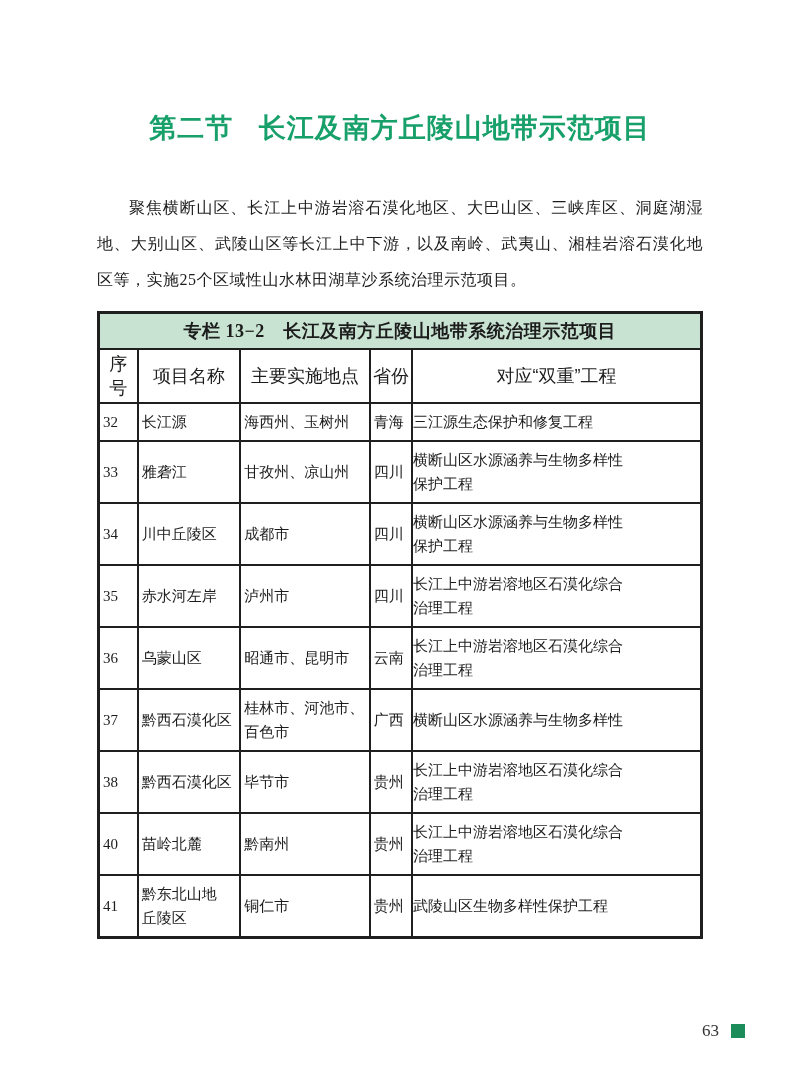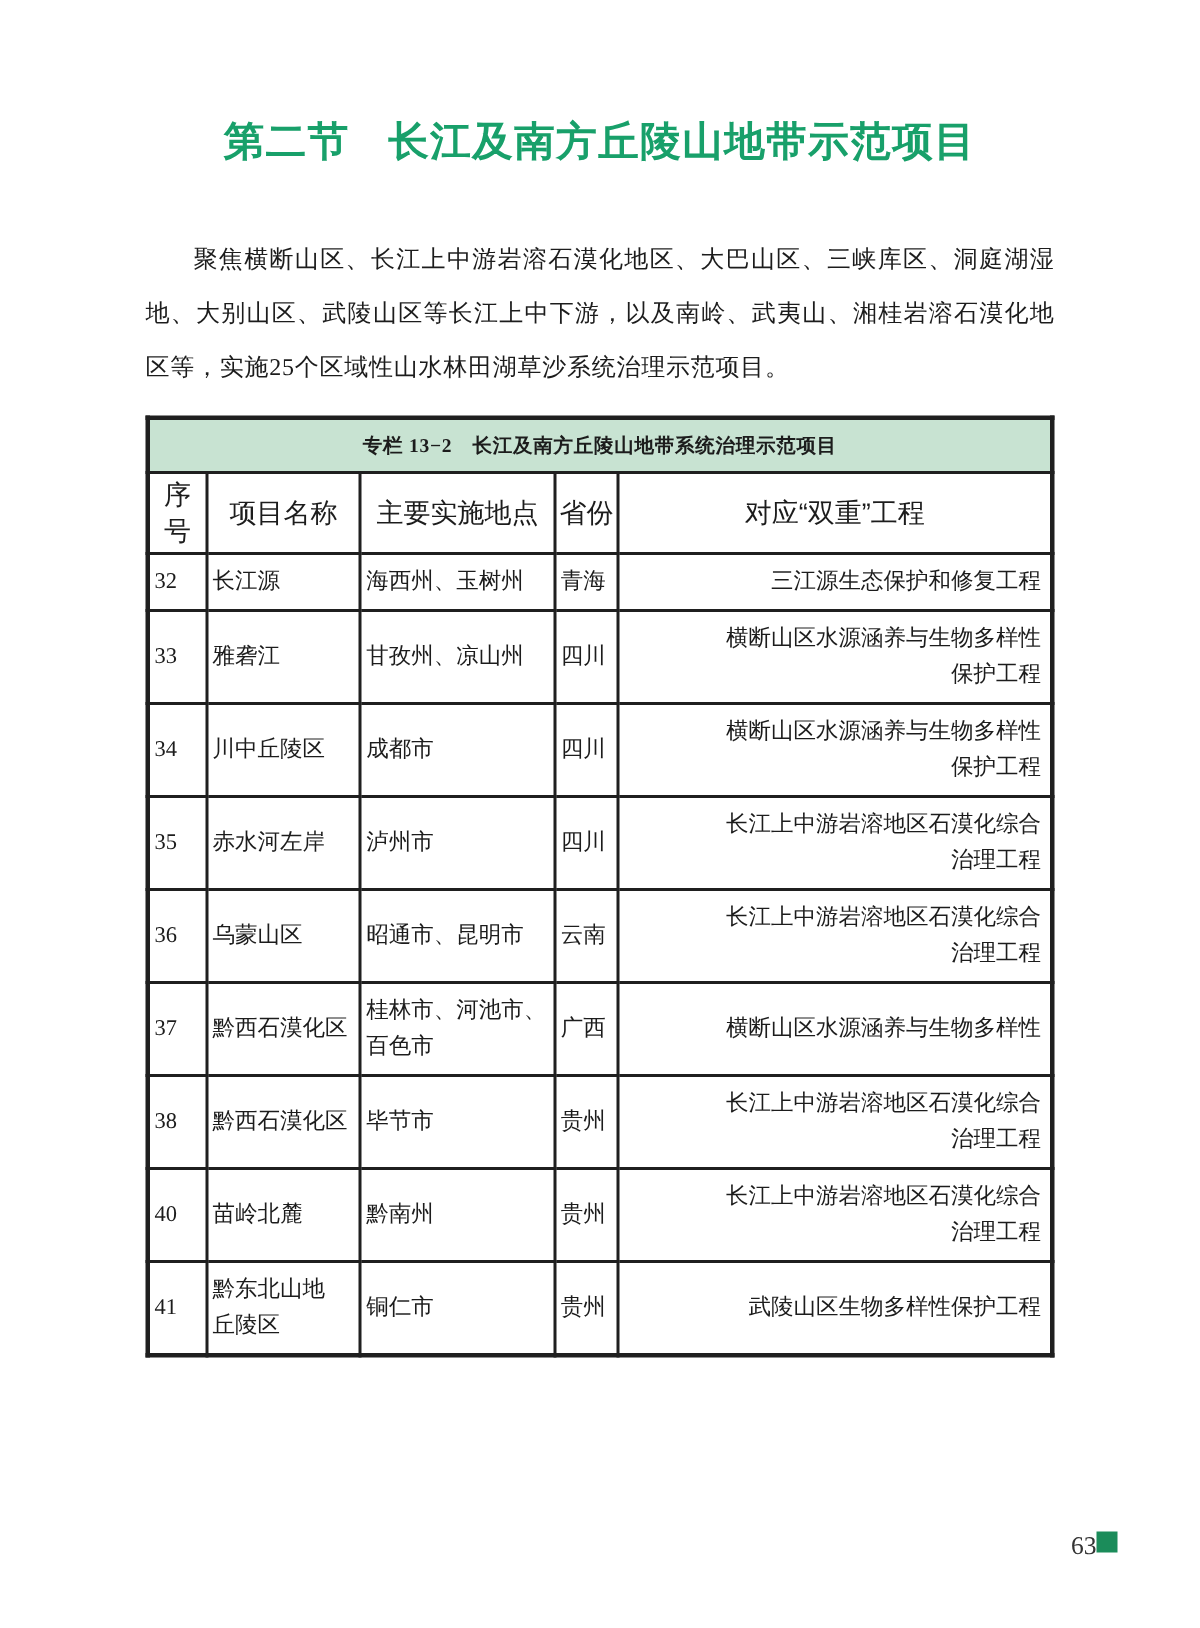--- a/index.html
+++ b/index.html
@@ -14,21 +14,21 @@
     margin: 0 auto;
     background: #ffffff;
     box-sizing: border-box;
     padding: 0 97px;
     overflow: hidden;
     font-family: "Liberation Serif", "DejaVu Serif", serif;
     color: #1c1c1c;
   }
   .section-title {
     margin: 0;
-    padding-top: 76px;
+    padding-top: 110px;
     text-align: center;
     font-family: "Liberation Sans", "DejaVu Sans", sans-serif;
     font-size: 27px;
     font-weight: bold;
     letter-spacing: 1px;
     line-height: 36px;
     color: var(--title-green, #18a06a);
   }
   .section-title .section-label { margin-right: 0.95em; }
   .body-paragraph {
@@ -47,21 +47,21 @@
     table-layout: fixed;
   }
   .project-table th, .project-table td {
     border: 2px solid var(--border, #1f1f1f);
     box-sizing: border-box;
   }
   .caption-cell {
     background: var(--caption-bg, #c8e3d2);
     height: 36px;
     font-family: "Liberation Serif", "DejaVu Serif", serif;
-    font-size: 13px;
+    font-size: 18px;
     font-weight: bold;
     text-align: center;
     letter-spacing: 0.5px;
   }
   .head-row th {
     height: 36px;
     font-family: "Liberation Sans", "DejaVu Sans", sans-serif;
     font-size: 18px;
     font-weight: normal;
     text-align: center;
@@ -72,31 +72,31 @@
     font-family: "Liberation Serif", "DejaVu Serif", serif;
     font-size: 15px;
     line-height: 24px;
     text-align: left;
     vertical-align: middle;
     padding: 6px 3px;
     white-space: pre-line;
     background: #ffffff;
   }
   .project-table td.col-project {
-    text-align: right;
-    padding-left: 10px;
+    text-align: left;
+    padding-left: 0;
     padding-right: 6px;
   }
   .page-footer {
     position: absolute;
     right: 55px;
     bottom: 44px;
     display: flex;
-    align-items: flex-start;
-    gap: 0;
+    align-items: center;
+    gap: 12px;
   }
   .page-number {
     font-family: "Liberation Serif", "DejaVu Serif", serif;
     font-size: 17px;
     color: #333333;
   }
   .page-marker {
     width: 14px;
     height: 14px;
     background: var(--marker-green, #1b8c5a);

